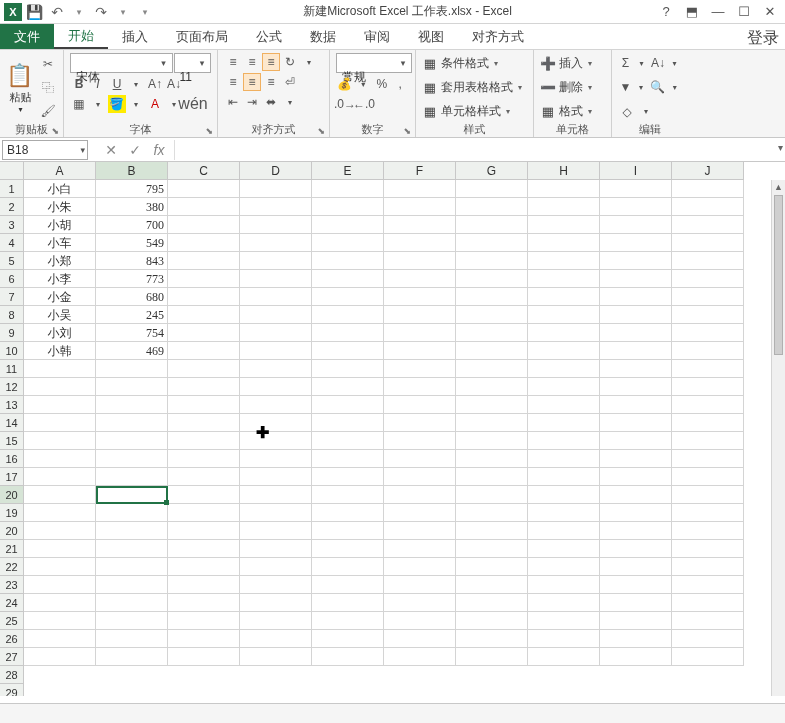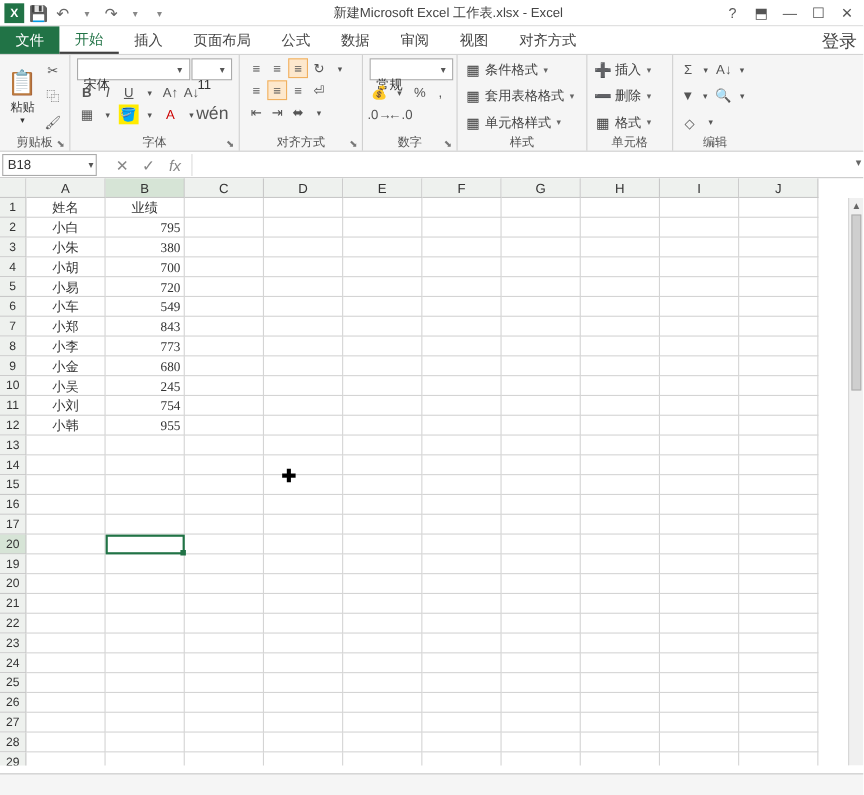--- a/index.html
+++ b/index.html
@@ -323,32 +323,20 @@
       <div class="rowhdr">23</div>
       <div class="rowhdr">24</div>
       <div class="rowhdr">25</div>
       <div class="rowhdr">26</div>
       <div class="rowhdr">27</div>
       <div class="rowhdr">28</div>
       <div class="rowhdr">29</div>
     </div>
   <div class="cells" id="cells">
       <div class="crow">
-        <div class="cell txt">姓名</div>
-        <div class="cell txt">业绩</div>
-        <div class="cell"></div>
-        <div class="cell"></div>
-        <div class="cell"></div>
-        <div class="cell"></div>
-        <div class="cell"></div>
-        <div class="cell"></div>
-        <div class="cell"></div>
-        <div class="cell"></div>
-      </div>
-      <div class="crow">
         <div class="cell txt">小白</div>
         <div class="cell num">795</div>
         <div class="cell"></div>
         <div class="cell"></div>
         <div class="cell"></div>
         <div class="cell"></div>
         <div class="cell"></div>
         <div class="cell"></div>
         <div class="cell"></div>
         <div class="cell"></div>
@@ -371,32 +359,20 @@
         <div class="cell"></div>
         <div class="cell"></div>
         <div class="cell"></div>
         <div class="cell"></div>
         <div class="cell"></div>
         <div class="cell"></div>
         <div class="cell"></div>
         <div class="cell"></div>
       </div>
       <div class="crow">
-        <div class="cell txt">小易</div>
-        <div class="cell num">720</div>
-        <div class="cell"></div>
-        <div class="cell"></div>
-        <div class="cell"></div>
-        <div class="cell"></div>
-        <div class="cell"></div>
-        <div class="cell"></div>
-        <div class="cell"></div>
-        <div class="cell"></div>
-      </div>
-      <div class="crow">
         <div class="cell txt">小车</div>
         <div class="cell num">549</div>
         <div class="cell"></div>
         <div class="cell"></div>
         <div class="cell"></div>
         <div class="cell"></div>
         <div class="cell"></div>
         <div class="cell"></div>
         <div class="cell"></div>
         <div class="cell"></div>
@@ -456,21 +432,21 @@
         <div class="cell"></div>
         <div class="cell"></div>
         <div class="cell"></div>
         <div class="cell"></div>
         <div class="cell"></div>
         <div class="cell"></div>
         <div class="cell"></div>
       </div>
       <div class="crow">
         <div class="cell txt">小韩</div>
-        <div class="cell num">955</div>
+        <div class="cell num">469</div>
         <div class="cell"></div>
         <div class="cell"></div>
         <div class="cell"></div>
         <div class="cell"></div>
         <div class="cell"></div>
         <div class="cell"></div>
         <div class="cell"></div>
         <div class="cell"></div>
       </div>
       <div class="crow">

